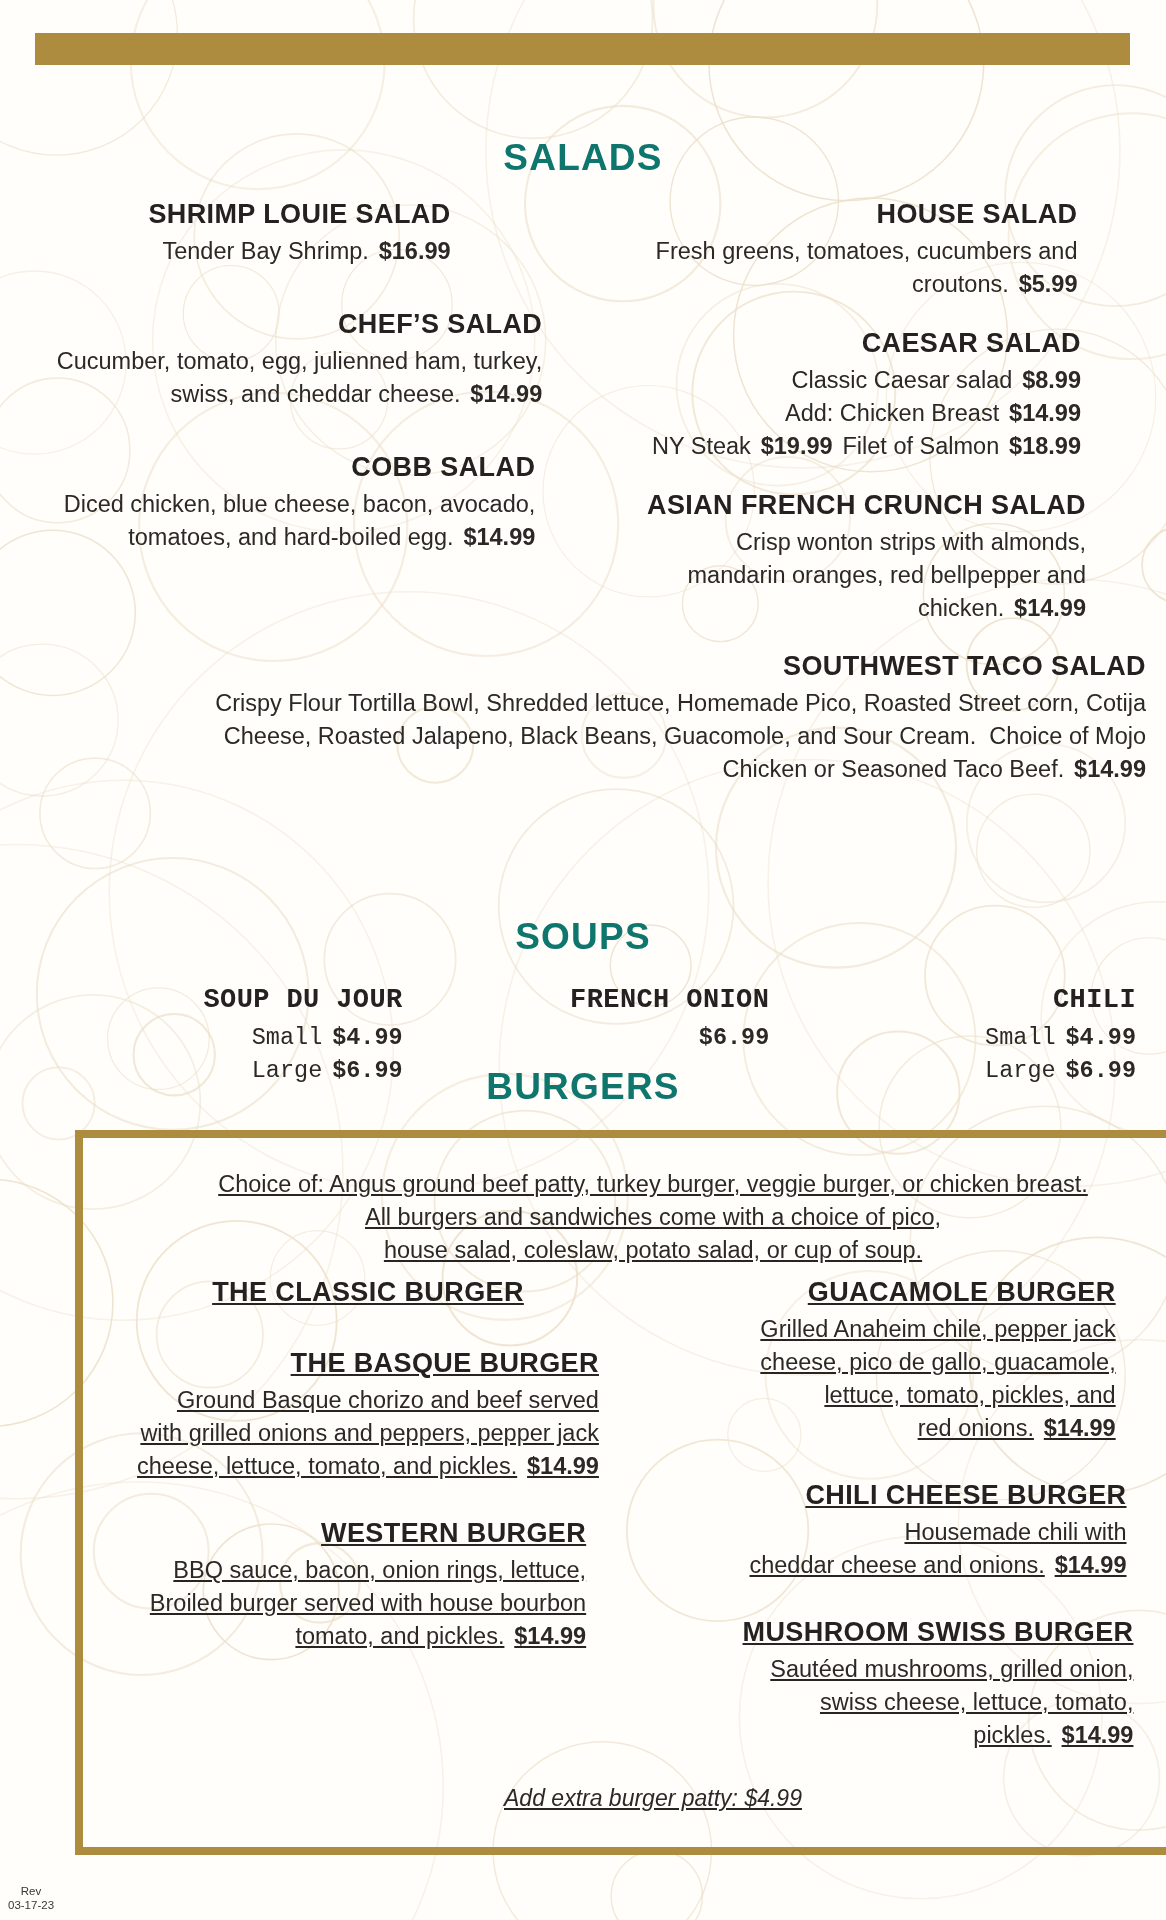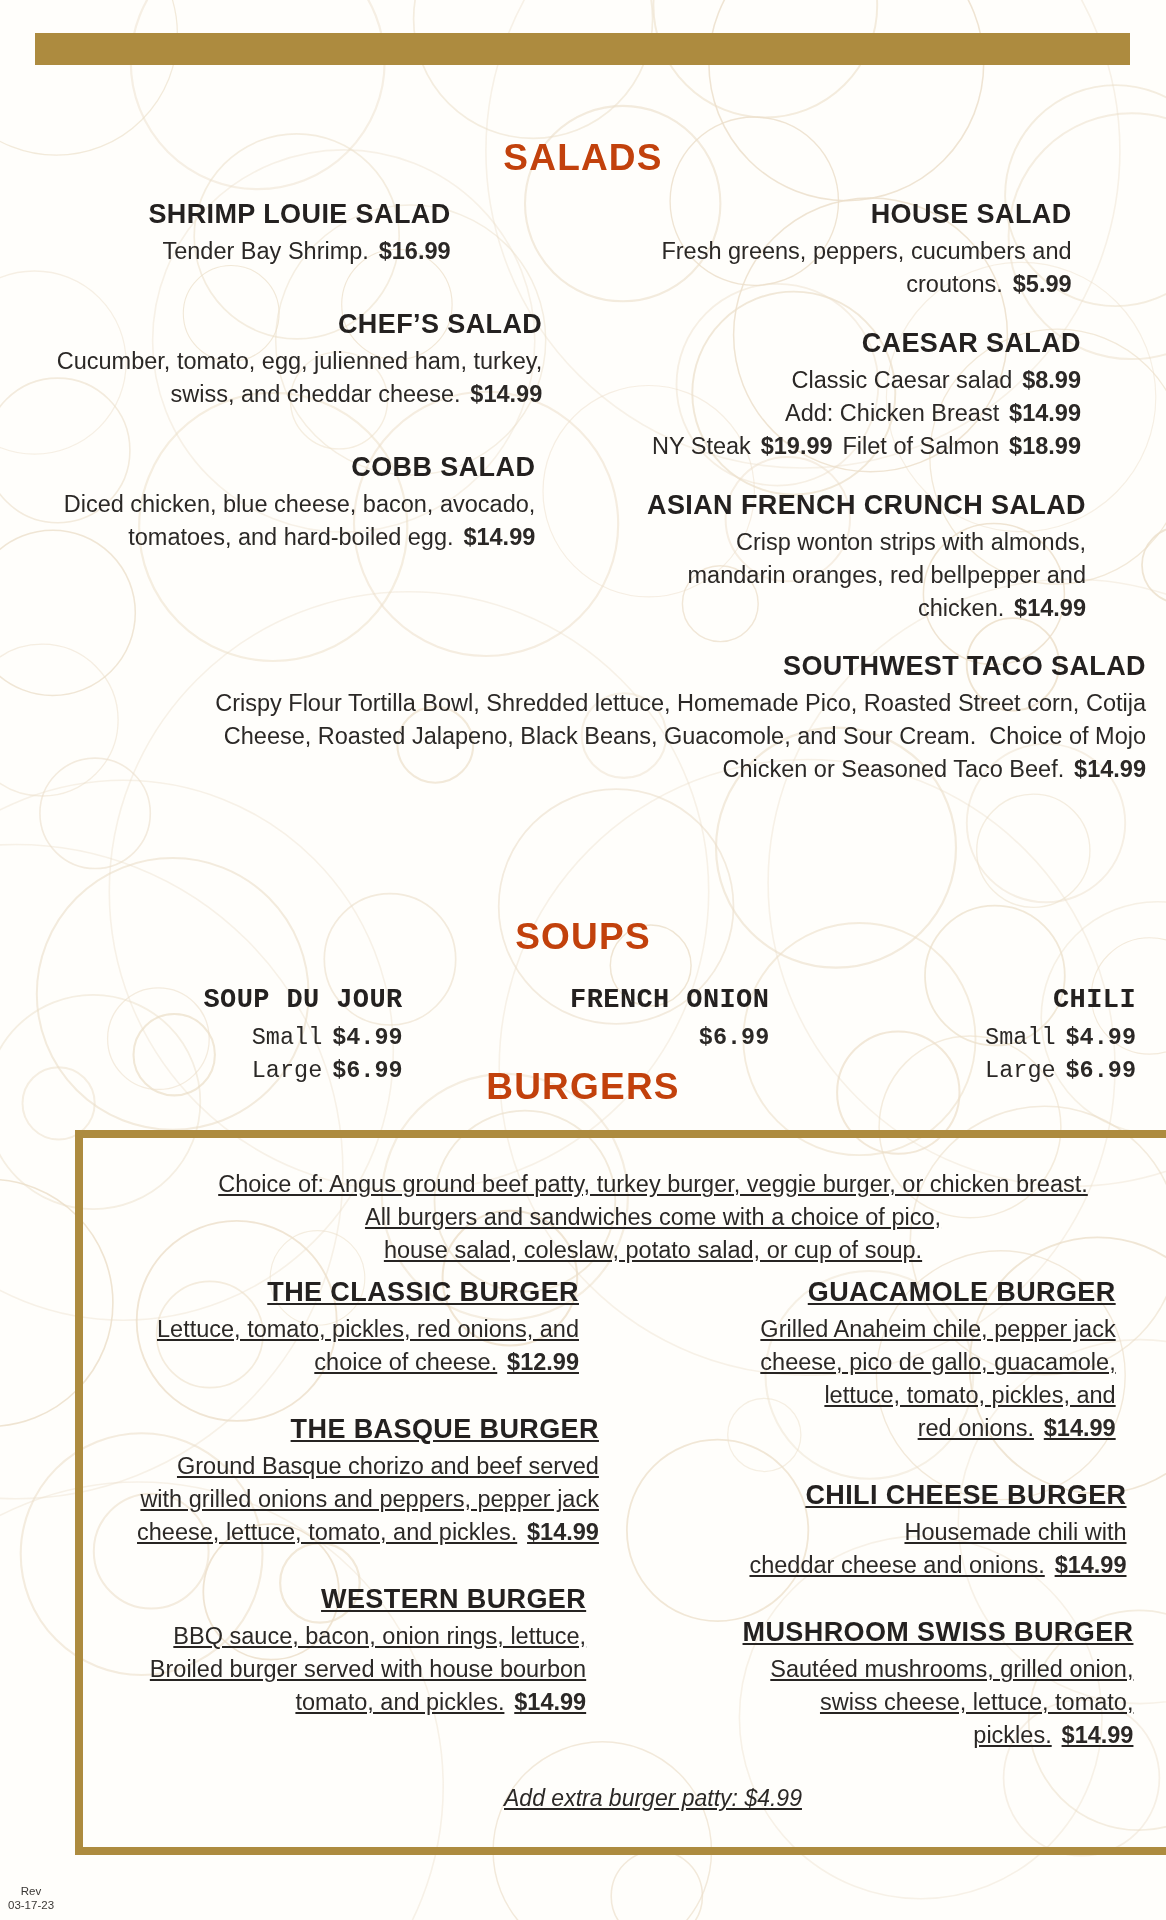--- a/index.html
+++ b/index.html
@@ -9,21 +9,21 @@
   }
   html,body{margin:0;padding:0;}
   body{
     width:1166px;height:1920px;position:relative;overflow:hidden;
     background:#fffefb;color:var(--ink);
     font-family:"Liberation Sans","DejaVu Sans",sans-serif;
   }
   svg.pattern{position:absolute;left:0;top:0;z-index:0;}
   .layer{position:absolute;left:0;right:0;z-index:1;text-align:center;}
   .topbar{position:absolute;left:35px;top:33px;width:1095px;height:32px;background:var(--gold);z-index:1;}
-  h1.section-title{margin:0;font-size:37px;line-height:42px;font-weight:700;letter-spacing:1.2px;color:#c2410c;}
+  h1.section-title{margin:0;font-size:37px;line-height:42px;font-weight:700;letter-spacing:1.2px;color:#0f766e;}
   #salads-title{top:137px;}
   #salads-grid{top:198px;left:16px;right:16px;display:grid;grid-template-columns:1fr 1fr;}
   .col{display:flex;flex-direction:column;align-items:center;gap:40px;}
   .item{text-align:right;}
   .item-title{margin:0 0 5px 0;font-size:27px;line-height:32px;font-weight:700;letter-spacing:.4px;color:#242120;}
   .item-body{font-size:23.5px;line-height:33px;color:#2b2826;}
   .line{white-space:nowrap;}
   .line span + span{margin-left:.42em;}
   .b{font-weight:700;}
   .i{font-style:italic;}
@@ -153,21 +153,21 @@
       <div class="item-body">
           <div class="line"><span>Diced chicken, blue cheese, bacon, avocado,</span></div>
           <div class="line"><span>tomatoes, and hard-boiled egg.</span><span class="b">$14.99</span></div>
         </div>
     </div>
   </div>
   <div class="col" style="gap:26px;">
     <div class="item">
       <h2 class="item-title">HOUSE SALAD</h2>
       <div class="item-body">
-          <div class="line"><span>Fresh greens, peppers, cucumbers and</span></div>
+          <div class="line"><span>Fresh greens, tomatoes, cucumbers and</span></div>
           <div class="line"><span>croutons.</span><span class="b">$5.99</span></div>
         </div>
     </div>
     <div class="item">
       <h2 class="item-title">CAESAR SALAD</h2>
       <div class="item-body">
           <div class="line"><span>Classic Caesar salad</span><span class="b">$8.99</span></div>
           <div class="line"><span>Add: Chicken Breast</span><span class="b">$14.99</span></div>
           <div class="line"><span>NY Steak</span><span class="b">$19.99</span><span>Filet of Salmon</span><span class="b">$18.99</span></div>
         </div>
@@ -222,24 +222,20 @@
 <div id="burger-box">
   <div class="box-intro">
       <div class="line"><span>Choice of: Angus ground beef patty, turkey burger, veggie burger, or chicken breast.</span></div>
       <div class="line"><span>All burgers and sandwiches come with a choice of pico,</span></div>
       <div class="line"><span>house salad, coleslaw, potato salad, or cup of soup.</span></div>
     </div>
   <div id="burger-grid">
     <div class="col">
       <div class="item">
         <h2 class="item-title">THE CLASSIC BURGER</h2>
-        <div class="item-body">
-            <div class="line"><span>Lettuce, tomato, pickles, red onions, and</span></div>
-            <div class="line"><span>choice of cheese.</span><span class="b">$12.99</span></div>
-          </div>
       </div>
       <div class="item">
         <h2 class="item-title">THE BASQUE BURGER</h2>
         <div class="item-body">
             <div class="line"><span>Ground Basque chorizo and beef served</span></div>
             <div class="line"><span>with grilled onions and peppers, pepper jack</span></div>
             <div class="line"><span>cheese, lettuce, tomato, and pickles.</span><span class="b">$14.99</span></div>
           </div>
       </div>
       <div class="item">

